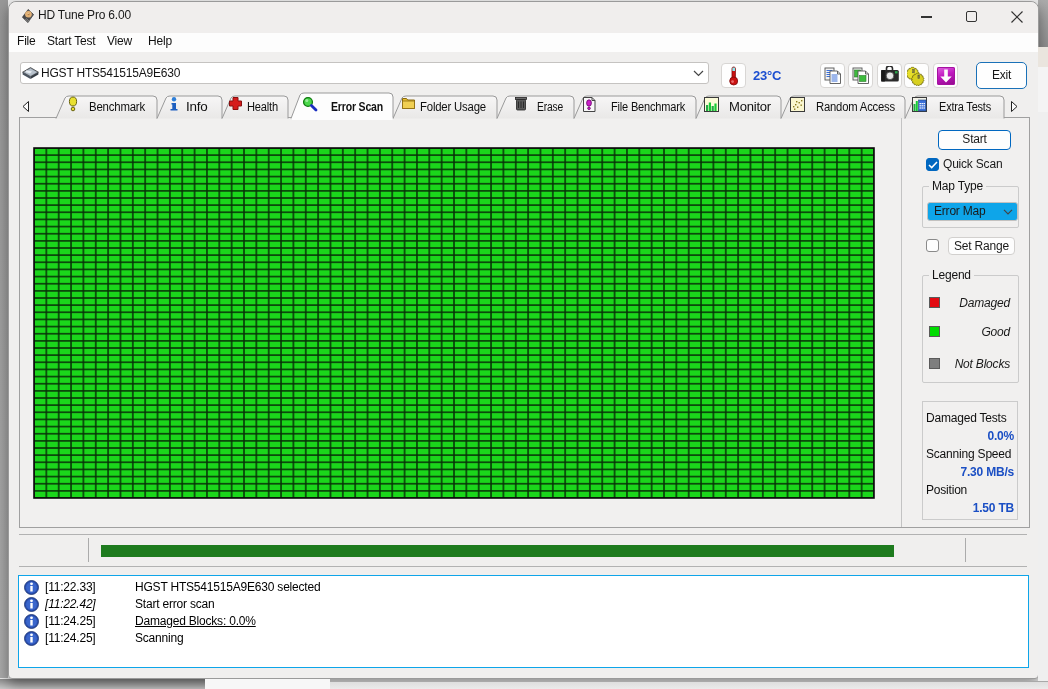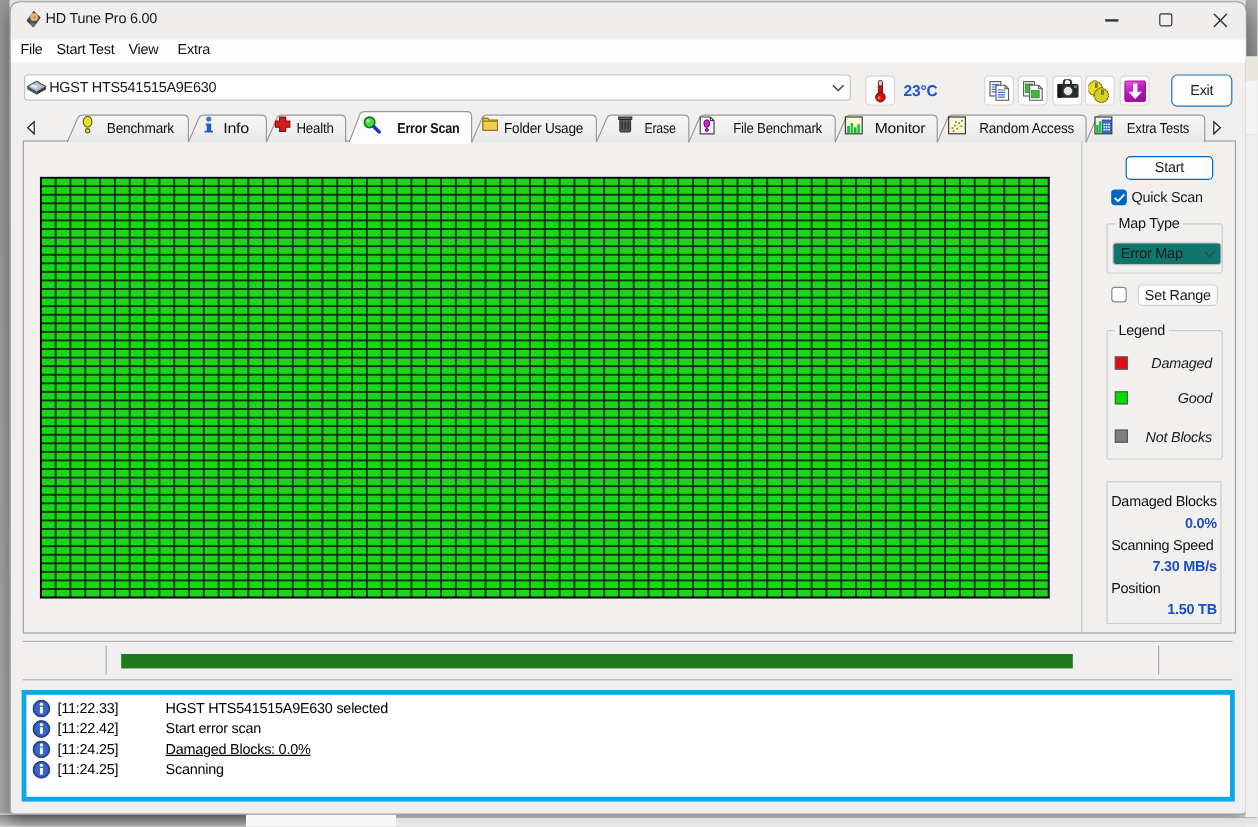--- a/index.html
+++ b/index.html
@@ -39,40 +39,40 @@
 
   
   #vline { left:892px; top:116px; width:1px; height:409px; background:#c3c3c3; }
   #btn-start { left:929px; top:128px; width:73px; height:20px; background:#fdfdfd; border:1.4px solid #0067c0; border-radius:4px;
                text-align:center; line-height:17px; font-size:12px; }
   #cb-quick { left:917px; top:156px; width:13px; height:13px; background:#0067c0; border:1px solid #0067c0; border-radius:3px; }
   #lbl-quick { left:934px; top:150px; height:24px; line-height:24px; font-size:12px; }
   .groupbox { position:absolute; border:1px solid #cbcbcb; border-radius:2px; }
   .grouplabel { position:absolute; top:-8px; left:6px; background:#f1f0ef; padding:0 3px; font-size:12px; color:#131313; }
   #grp-map { left:913px; top:184px; width:97px; height:42px; }
-  #sel-map { left:918px; top:200px; width:91px; height:19px; background:#0f766e; border:1px solid #c3c1bf; border-radius:3px;
+  #sel-map { left:918px; top:200px; width:91px; height:19px; background:#0ea5e9; border:1px solid #c3c1bf; border-radius:3px;
              line-height:17px; padding-left:6px; font-size:12px; }
   #cb-range { left:917px; top:237px; width:13px; height:13px; background:#fdfdfd; border:1px solid #8a8a8a; border-radius:3px; }
   #btn-range { left:939px; top:235px; width:67px; height:18px; background:#fdfdfd; border:1px solid #d2d0ce; border-radius:4px;
                text-align:center; line-height:16px; font-size:12px; }
   #grp-legend { left:913px; top:273px; width:97px; height:108px; }
   .swatch { position:absolute; width:11px; height:11px; border:1px solid #5a5a5a; }
   .leg-lbl { position:absolute; right:8px; font-size:12px; height:14px; line-height:14px;font-style:italic; }
   #statbox { left:913px; top:399px; width:96px; height:119px; border:1px solid #cbcbcb; }
   .st-l { position:absolute; left:3px; font-size:12px; height:14px; line-height:14px; color:#101010; }
   .st-v { position:absolute; right:3px; font-size:12px; height:14px; line-height:14px; color:#1b4fc4; font-weight:bold; }
 
   
   #sb-top { left:10px; top:532px; width:1008px; height:1px; background:#b2b2b2; }
   #sb-bot { left:10px; top:564px; width:1008px; height:1px; background:#b2b2b2; }
   .sb-sep { position:absolute; top:536px; width:1px; height:24px; background:#ababab; }
   #pbar { left:92px; top:543px; width:793px; height:12px; background:#1e7b1e; }
 
   
-  #logbox { left:9px; top:573px; width:1011px; height:93px; background:#fff; border:4px solid #0ea5e9; }
+  #logbox { left:9px; top:573px; width:1011px; height:93px; background:#fff; border:1px solid #0ea5e9; }
   .log-time { position:absolute; left:26px; font-size:12px; height:15px; line-height:15px; color:#000; }
   .log-msg  { position:absolute; left:116px; font-size:12px; height:15px; line-height:15px; color:#000; }
   .log-ico  { position:absolute; left:5px; width:15px; height:15px; }
 </style>
 </head>
 <body>
 <div id="bg-left" class="abs"></div>
 <div class="abs" style="left:1038px;top:0;width:10px;height:47px;background:linear-gradient(180deg,#ababab,#8f8f8f)"></div>
 <div class="abs" style="left:1038px;top:47px;width:10px;height:20px;background:#eae5de;z-index:5"></div>
 <div class="abs" style="left:1038px;top:67px;width:10px;height:45px;background:#f4f4f4;z-index:5"></div>
@@ -95,21 +95,21 @@
   <div class="abs" style="left:912px;top:14px;width:11px;height:1.5px;background:#333"></div>
   <div class="abs" style="left:957px;top:9px;width:11px;height:11px;border:1.2px solid #333;border-radius:2px"></div>
   <svg class="abs" style="left:1002px;top:9px" width="12" height="12" viewBox="0 0 12 12">
     <path d="M0.5,0.5 L11.5,11.5 M11.5,0.5 L0.5,11.5" stroke="#333" stroke-width="1.2"></path>
   </svg>
 
   <div id="menubar" class="abs"></div>
   <div class="menu-item" style="left:8px">File</div>
   <div class="menu-item" style="left:38px">Start Test</div>
   <div class="menu-item" style="left:98px">View</div>
-  <div class="menu-item" style="left:139px">Extra</div>
+  <div class="menu-item" style="left:139px">Help</div>
 
   <div id="combo" class="abs"></div>
   <svg class="abs" style="left:13px;top:65px" width="17" height="13" viewBox="0 0 17 13">
     <polygon points="8.5,0.6 16.4,5.2 8.5,9.8 0.6,5.2" fill="#9aa5b2" stroke="#3a3a3a" stroke-width="0.8"></polygon>
     <polygon points="8.5,1.8 14.4,5.2 8.5,8.6 2.6,5.2" fill="#b8c2cc"></polygon>
     <polygon points="4.5,3.2 10,4.6 8,6.4 3.4,5" fill="#e8edf2"></polygon>
     <polygon points="0.6,5.2 8.5,9.8 8.5,12 0.6,7.4" fill="#4a5460"></polygon>
     <polygon points="16.4,5.2 8.5,9.8 8.5,12 16.4,7.4" fill="#333b44"></polygon>
   </svg>
   <div id="combo-text" class="abs">HGST HTS541515A9E630</div>
@@ -305,21 +305,21 @@
     <span class="grouplabel">Legend</span>
     <div class="swatch" style="left:6px;top:21px;background:#e30b12"></div>
     <div class="leg-lbl" style="top:20px">Damaged</div>
     <div class="swatch" style="left:6px;top:50px;background:#00dc00"></div>
     <div class="leg-lbl" style="top:49px">Good</div>
     <div class="swatch" style="left:6px;top:82px;background:#7e7e7e"></div>
     <div class="leg-lbl" style="top:81px">Not Blocks</div>
   </div>
 
   <div id="statbox" class="abs">
-    <div class="st-l" style="top:9px">Damaged Blocks</div>
+    <div class="st-l" style="top:9px">Damaged Tests</div>
     <div class="st-v" style="top:27px">0.0%</div>
     <div class="st-l" style="top:45px">Scanning Speed</div>
     <div class="st-v" style="top:63px">7.30 MB/s</div>
     <div class="st-l" style="top:81px">Position</div>
     <div class="st-v" style="top:99px">1.50 TB</div>
   </div>
 
   <div id="sb-top" class="abs"></div>
   <div id="sb-bot" class="abs"></div>
   <div class="sb-sep abs" style="left:79px"></div>
@@ -334,21 +334,21 @@
         <circle cx="7.5" cy="3.8" r="1.4" fill="#fff"></circle>
       </svg>
       <div class="log-time" style="top: 4px;">[11:22.33]</div>
       <div class="log-msg" style="top: 4px;">HGST HTS541515A9E630 selected</div>
       <svg class="log-ico" style="top:21px" viewBox="0 0 15 15">
         <circle cx="7.5" cy="7.5" r="7" fill="#2a4fb0" stroke="#16306e" stroke-width="0.8"></circle>
         <circle cx="7.5" cy="7.5" r="5.4" fill="#3a66cc"></circle>
         <rect x="6.3" y="6" width="2.4" height="5.5" fill="#fff"></rect>
         <circle cx="7.5" cy="3.8" r="1.4" fill="#fff"></circle>
       </svg>
-      <div class="log-time" style="top: 21px;">[11:22.42]</div>
+      <div class="log-time" style="top: 21px; font-style: italic;">[11:22.42]</div>
       <div class="log-msg" style="top: 21px;">Start error scan</div>
       <svg class="log-ico" style="top:38px" viewBox="0 0 15 15">
         <circle cx="7.5" cy="7.5" r="7" fill="#2a4fb0" stroke="#16306e" stroke-width="0.8"></circle>
         <circle cx="7.5" cy="7.5" r="5.4" fill="#3a66cc"></circle>
         <rect x="6.3" y="6" width="2.4" height="5.5" fill="#fff"></rect>
         <circle cx="7.5" cy="3.8" r="1.4" fill="#fff"></circle>
       </svg>
       <div class="log-time" style="top: 38px;">[11:24.25]</div>
       <div class="log-msg" style="top: 38px; text-decoration: underline;">Damaged Blocks: 0.0%</div>
       <svg class="log-ico" style="top:55px" viewBox="0 0 15 15">

